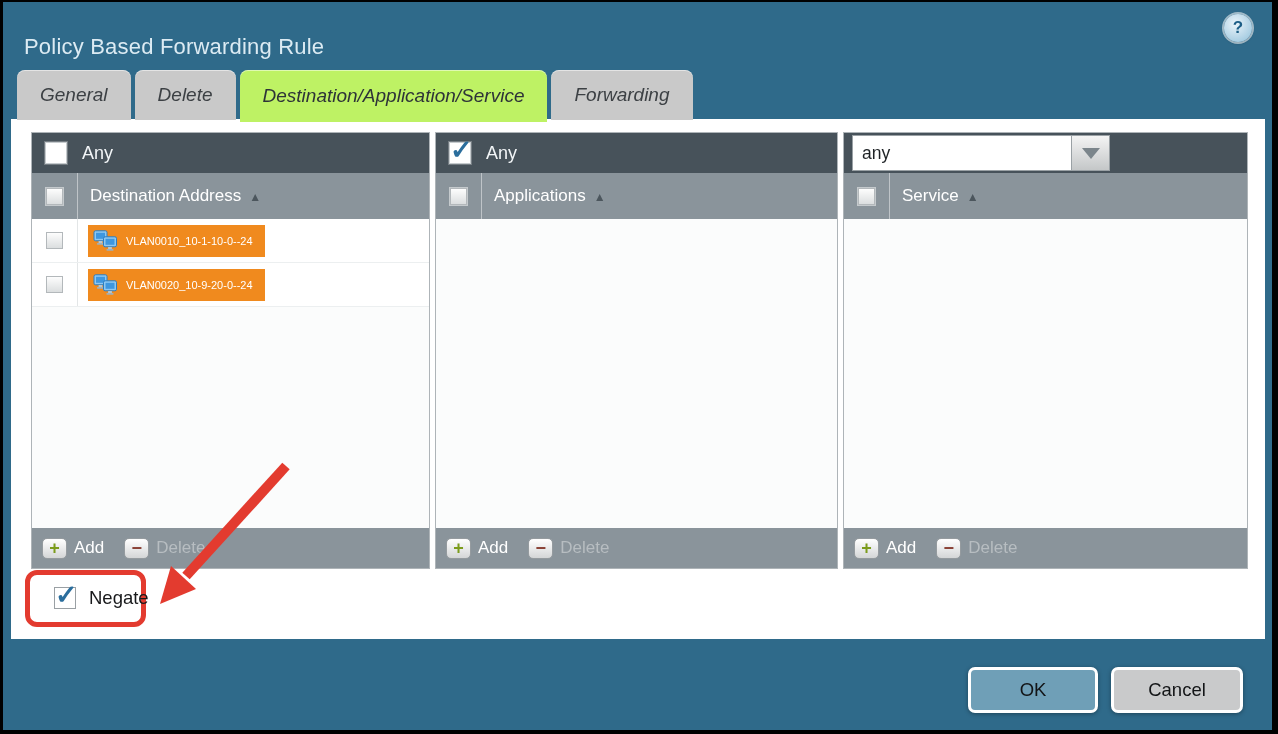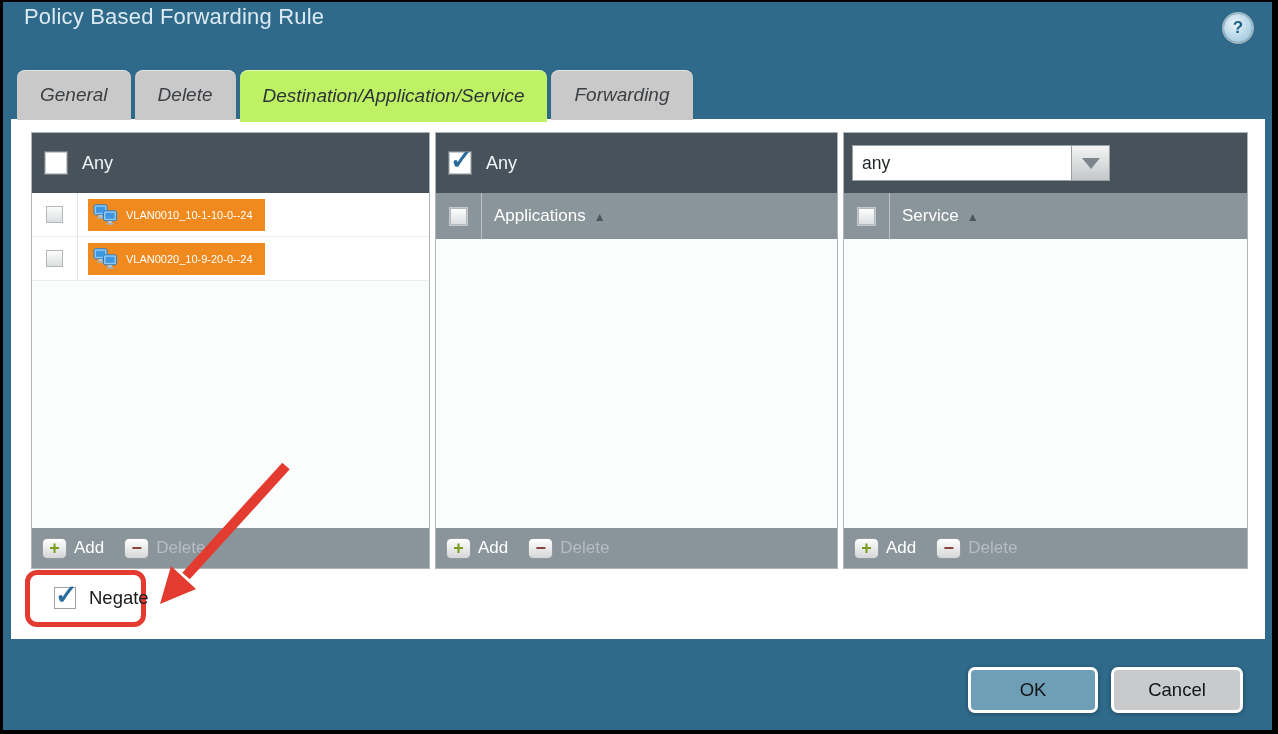--- a/index.html
+++ b/index.html
@@ -1,40 +1,40 @@
 <!DOCTYPE html>
 <html style="--c-teal: #2f6a8a; --c-darkheader: #47525a; --c-grayheader: #8a949b; --c-orange: #f08a1e; --c-red: #e33b2f; --c-okbtn: #6f9fb7; --c-cancelbtn: #c9cacb;"><head>
 <meta charset="utf-8">
 <style>
   html,body{margin:0;padding:0;background:#000;}
   *{box-sizing:border-box;font-family:"Liberation Sans",sans-serif;}
   .stage{position:relative;width:1278px;height:734px;background:#000;overflow:hidden;}
   .win{position:absolute;left:3px;top:2px;right:6px;bottom:4px;background:var(--c-teal,#2f6a8a);}
 
   
-  .title{position:absolute;left:21px;top:2px;font-size:22px;letter-spacing:.2px;color:#dcebf3;}
+  .title{position:absolute;left:21px;top:32px;font-size:22px;letter-spacing:.2px;color:#dcebf3;}
   .help{position:absolute;left:1221px;top:12px;width:28px;height:28px;border-radius:50%;
         background:radial-gradient(circle at 40% 35%, #eaf4fa 0%, #b9d7e8 55%, #8fc0da 100%);
         box-shadow:0 0 0 2px rgba(255,255,255,.55), 0 1px 3px rgba(0,0,0,.35);
         display:flex;align-items:center;justify-content:center;cursor:pointer;}
   .help::after{content:"?";font-size:17px;font-weight:bold;color:#1d5e86;}
 
   
   .tabs{position:absolute;left:14px;top:68px;height:50px;display:flex;gap:4px;z-index:3;font-style:italic;}
   .tab{height:50px;padding:0 23px;display:flex;align-items:center;background:#c9c9c9;
        border-radius:8px 8px 0 0;font-size:19px;color:#3c4044;cursor:pointer;
        box-shadow:inset 0 1px 0 rgba(255,255,255,.5);}
   .tab[data-active="true"]{background:#bef264;color:#2e3338;height:52px;z-index:4;}
 
   
   .content{position:absolute;left:8px;top:117px;width:1254px;height:520px;background:#fff;z-index:2;}
 
   .panel{position:absolute;top:13px;height:437px;display:flex;flex-direction:column;
          border:1px solid #aeb4b8;background:#fbfcfc;}
-  .panel-top{height:60px;background:var(--c-darkheader,#47525a);display:flex;align-items:center;
+  .panel-top{height:40px;background:var(--c-darkheader,#47525a);display:flex;align-items:center;
              padding-left:13px;gap:15px;flex:0 0 auto;}
   .panel-top-label{color:#f2f5f7;font-size:18px;}
   .colhead{height:46px;background:var(--c-grayheader,#8a949b);display:flex;align-items:center;flex:0 0 auto;}
   .colhead .cbcell{width:46px;align-self:stretch;display:flex;align-items:center;justify-content:center;
                    border-right:1px solid rgba(255,255,255,.45);}
   .colhead-label{color:#fff;font-size:17px;margin-left:12px;}
   .sort{display:inline-block;margin-left:8px;}
   .sort::after{content:"▲";font-size:12px;color:#4c565d;}
   .pbody{flex:1 1 auto;background:#fbfcfc;overflow:hidden;}
   .row{height:44px;display:flex;align-items:stretch;border-bottom:1px solid #eceff0;background:#fff;cursor:pointer;}
@@ -115,20 +115,27 @@
     </div>
   </div>
 
   <div class="content">
 
     <div class="panel" style="left:20px;width:399px;">
       <div class="panel-top">
         <span class="cb cb-big" data-checked="false"></span>
         <span class="panel-top-label">Any</span>
       </div>
+      <div class="colhead">
+        <span class="cbcell">
+              <span class="cb cb-sm"></span>
+            </span>
+        <span class="colhead-label">Destination Address</span>
+        <span class="sort"></span>
+      </div>
       <div class="pbody">
         <div class="row">
           <span class="cbcell">
                 <span class="cb cb-sm"></span>
               </span>
           <span class="chipwrap">
             <span class="chip">
               <svg class="net-icon" viewBox="0 0 25 21">
                 <rect x="1" y="0.8" width="13" height="10" rx="1.6" fill="#8ec8f2" stroke="#2a7cc0"></rect>
                 <rect x="3" y="2.8" width="9" height="6" fill="#3e97e0"></rect>

